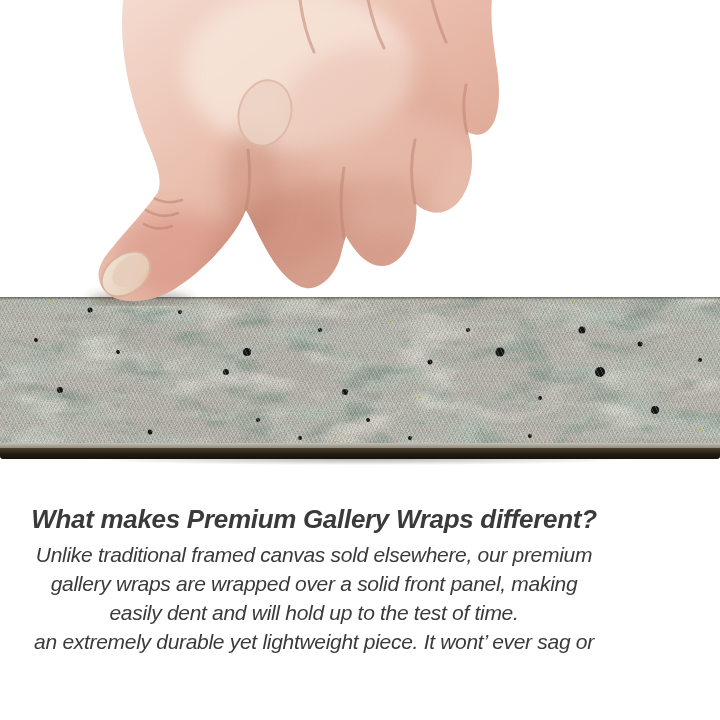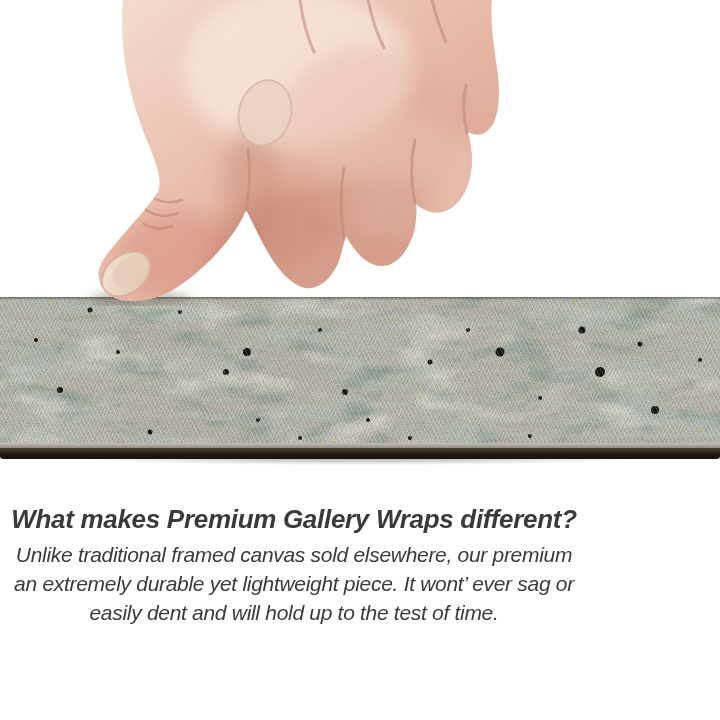--- a/index.html
+++ b/index.html
@@ -27,21 +27,21 @@
   .band-bevel{position:absolute;left:0;top:443px;width:720px;height:5px;z-index:1;
     background:linear-gradient(#c6c2b8,#8f8a7e);}
   .band-edge{position:absolute;left:0;top:448px;width:720px;height:11px;z-index:1;
     background:linear-gradient(180deg,#4c3f30,var(--canvas-edge-dark,#241c14) 55%,#171109);
     border-radius:0 0 3px 3px;}
   .band-shadow{position:absolute;left:6px;top:459px;width:708px;height:8px;z-index:0;
     background:radial-gradient(50% 100% at 50% 0, rgba(0,0,0,.30), rgba(0,0,0,0) 78%);}
 
   
   .caption{position:absolute;left:0;top:503px;width:588px;text-align:center;z-index:1;
-    color:var(--text,#3a3a3a);font-style:italic;}
+    color:var(--text,#3a3a3a);font-style:italic;padding-left:20px;}
   .caption h1{margin:0 0 5px 0;font-size:26px;line-height:32px;font-weight:700;letter-spacing:-0.3px;}
   .caption p{margin:0;font-size:21px;line-height:29px;font-weight:400;letter-spacing:-0.3px;white-space:nowrap;}
 </style>
 </head>
 <body>
 
 <div class="stage">
 
   <svg class="hand-svg" viewBox="0 0 446 306" role="img">
     <defs>
@@ -195,17 +195,18 @@
     <div class="band-weave"></div>
   </div>
   <div class="band-topline"></div>
   <div class="band-bevel"></div>
   <div class="band-edge"></div>
   <div class="band-shadow"></div>
 
   <section class="caption">
     <h1>What makes Premium Gallery Wraps different?</h1>
     <p>Unlike traditional framed canvas sold elsewhere, our premium</p>
+    <p>gallery wraps are wrapped over a solid front panel, making</p>
+    <p>easily dent and will hold up to the test of time.</p>
     <p>an extremely durable yet lightweight piece. It wont’ ever sag or</p>
-    <p>easily dent and will hold up to the test of time.</p>
   </section>
 
 </div>
 
 </body></html>

